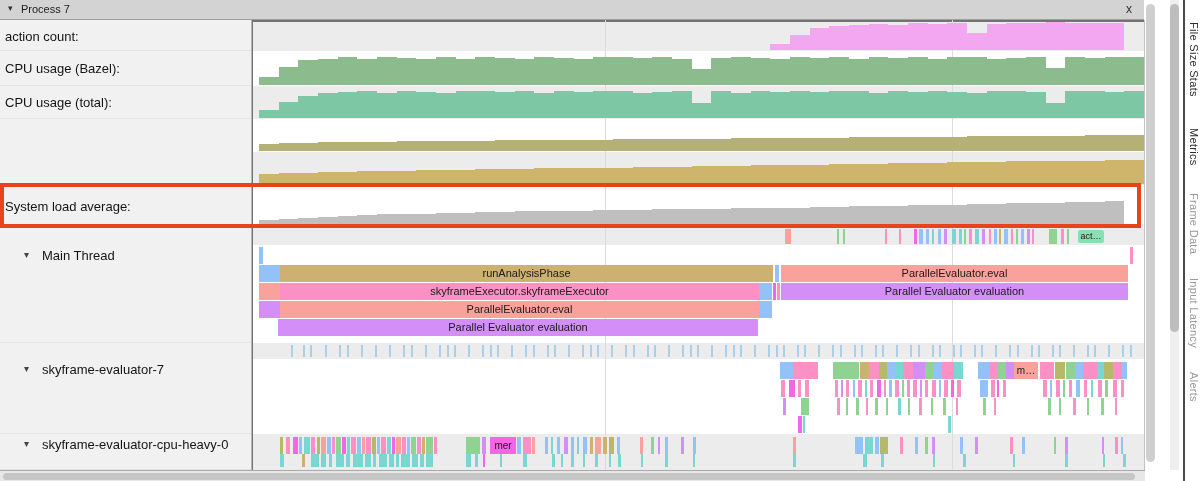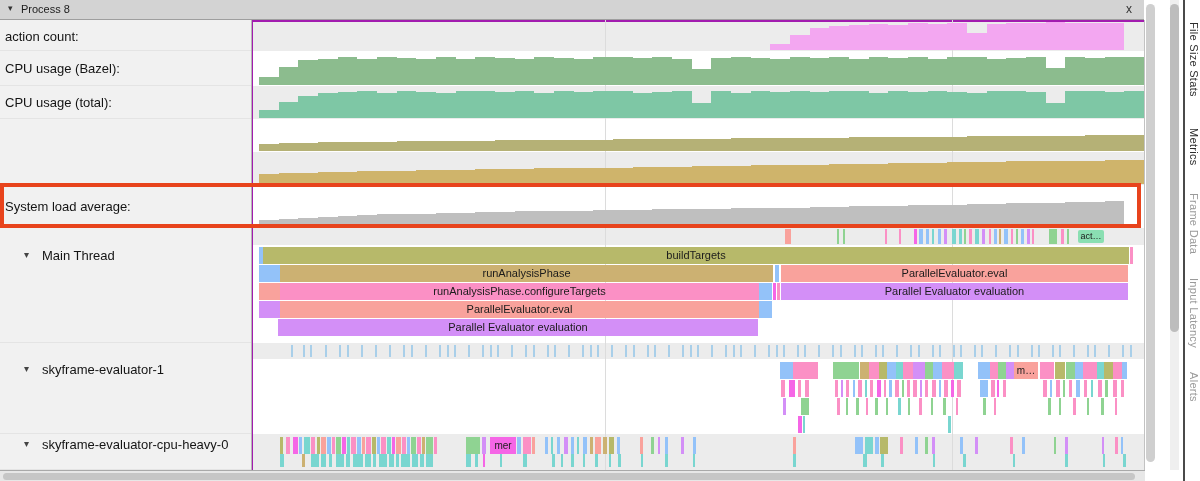--- a/index.html
+++ b/index.html
@@ -6,21 +6,21 @@
   #app{position:relative;width:1200px;height:481px;overflow:hidden;
        font-family:"Liberation Sans",sans-serif;background:#fff;}
   
   #hdr{position:absolute;left:0;top:0;width:1144px;height:20px;background:#d3d3d3;
        border-bottom:1px solid #9e9e9e;box-sizing:border-box;}
   #hdr .tri{position:absolute;left:8px;top:3px;font-size:9px;color:#333;}
   #hdr .ttl{position:absolute;left:21px;top:3px;font-size:11px;color:#1c1c1c;}
   #hdr .cls{position:absolute;left:1126px;top:2px;font-size:12px;color:#333;cursor:pointer;}
   
   #main{position:absolute;left:0;top:20px;width:1144px;height:450px;overflow:hidden;
-        border-right:1px solid #c2c2c2;box-sizing:content-box;background:#a21caf;}
+        border-right:1px solid #c2c2c2;box-sizing:content-box;background:#737373;}
   #labels{position:absolute;left:0;top:0;width:252px;height:450px;background:#f1f1f1;
           border-right:1px solid #b5b5b5;box-sizing:border-box;}
   .lrow{position:absolute;left:0;width:251px;box-sizing:border-box;border-bottom:1px solid #e4e4e4;
         color:#141414;font-size:13px;display:flex;align-items:center;}
   .lrow.top{align-items:flex-start;}
   .lrow .txt{margin-left:5px;white-space:nowrap;}
   .lrow .ar{position:absolute;left:24px;font-size:10px;color:#444;top:4px;}
   .lrow.top .txt{margin-left:42px;margin-top:3px;}
   #track{position:absolute;left:253px;top:0;width:891px;height:450px;}
   .grid{position:absolute;top:0;width:1px;height:450px;background:#dcdcdc;z-index:1;}
@@ -45,21 +45,21 @@
   .tab{position:absolute;left:3px;writing-mode:vertical-rl;font-size:11px;letter-spacing:.3px;
        white-space:nowrap;cursor:pointer;}
   .tab.on{color:#2d2d2d;} .tab.off{color:#9a9a9a;}
 </style>
 </head>
 <body>
 
 <div id="app">
   <div id="hdr">
     <span class="tri">▾</span>
-    <span class="ttl">Process 8</span>
+    <span class="ttl">Process 7</span>
     <span class="cls">x</span>
   </div>
 
   <div id="main">
     <div id="labels">
         <div class="lrow" style="top: 2px; height: 29px;">
           <span class="txt">action count:</span>
         </div>
         <div class="lrow" style="top: 31px; height: 35px;">
           <span class="txt">CPU usage (Bazel):</span>
@@ -69,21 +69,21 @@
         </div>
         <div class="lrow" style="top: 165px; height: 43px;">
           <span class="txt">System load average:</span>
         </div>
         <div class="lrow top" style="top: 225px; height: 98px;">
           <span class="ar">▾</span>
           <span class="txt">Main Thread</span>
         </div>
         <div class="lrow top" style="top: 339px; height: 75px;">
           <span class="ar">▾</span>
-          <span class="txt">skyframe-evaluator-1</span>
+          <span class="txt">skyframe-evaluator-7</span>
         </div>
         <div class="lrow top" style="top: 414px; height: 36px;">
           <span class="ar">▾</span>
           <span class="txt">skyframe-evaluator-cpu-heavy-0</span>
         </div>
       </div>
     <div id="track">
         <div class="grid" style="left: 352px;"></div>
         <div class="grid" style="left: 699px;"></div>
         <div style="position: absolute; left: 0px; width: 891px; top: 2px; height: 29px; background: rgb(236, 236, 236);"></div>
@@ -136,28 +136,27 @@
         <div class="seg" style="left: 763px; top: 209px; width: 2px; height: 15px; background: rgb(143, 211, 146); line-height: 15px; font-size: 10px;"></div>
         <div class="seg" style="left: 768px; top: 209px; width: 3px; height: 15px; background: rgb(147, 194, 249); line-height: 15px; font-size: 10px;"></div>
         <div class="seg" style="left: 774px; top: 209px; width: 3px; height: 15px; background: rgb(211, 143, 247); line-height: 15px; font-size: 10px;"></div>
         <div class="seg" style="left: 779px; top: 209px; width: 2px; height: 15px; background: rgb(251, 144, 197); line-height: 15px; font-size: 10px;"></div>
         <div class="seg" style="left: 796px; top: 209px; width: 8px; height: 15px; background: rgb(143, 211, 146); line-height: 15px; font-size: 10px;"></div>
         <div class="seg" style="left: 808px; top: 209px; width: 3px; height: 15px; background: rgb(251, 144, 197); line-height: 15px; font-size: 10px;"></div>
         <div class="seg" style="left: 814px; top: 209px; width: 2px; height: 15px; background: rgb(143, 211, 146); line-height: 15px; font-size: 10px;"></div>
         <div class="seg badge" style="left: 825px; top: 210px; width: 26px; height: 13px; background: rgb(138, 223, 178); line-height: 13px; font-size: 9px;">act…</div>
         <div style="position: absolute; left: 0px; width: 891px; top: 225px; height: 98px; background: rgb(255, 255, 255);"></div>
         <div class="seg" style="left: 6px; top: 227px; width: 4px; height: 17px; background: rgb(147, 194, 249); line-height: 17px; font-size: 10px;"></div>
-        <div class="seg" style="left: 10px; top: 227px; width: 866px; height: 17px; background: rgb(183, 185, 106); line-height: 17px; font-size: 11px;">buildTargets</div>
         <div class="seg" style="left: 877px; top: 227px; width: 3px; height: 17px; background: rgb(251, 144, 197); line-height: 17px; font-size: 10px;"></div>
         <div class="seg" style="left: 6px; top: 245px; width: 21px; height: 17px; background: rgb(147, 194, 249); line-height: 17px; font-size: 10px;"></div>
         <div class="seg" style="left: 27px; top: 245px; width: 493px; height: 17px; background: rgb(204, 177, 114); line-height: 17px; font-size: 11px;">runAnalysisPhase</div>
         <div class="seg" style="left: 522px; top: 245px; width: 4px; height: 17px; background: rgb(147, 194, 249); line-height: 17px; font-size: 10px;"></div>
         <div class="seg" style="left: 528px; top: 245px; width: 347px; height: 17px; background: rgb(249, 162, 156); line-height: 17px; font-size: 11px;">ParallelEvaluator.eval</div>
         <div class="seg" style="left: 6px; top: 263px; width: 21px; height: 17px; background: rgb(249, 162, 156); line-height: 17px; font-size: 10px;"></div>
-        <div class="seg" style="left: 27px; top: 263px; width: 479px; height: 17px; background: rgb(251, 144, 197); line-height: 17px; font-size: 11px;">runAnalysisPhase.configureTargets</div>
+        <div class="seg" style="left: 27px; top: 263px; width: 479px; height: 17px; background: rgb(251, 144, 197); line-height: 17px; font-size: 11px;">skyframeExecutor.skyframeExecutor</div>
         <div class="seg" style="left: 506px; top: 263px; width: 13px; height: 17px; background: rgb(147, 194, 249); line-height: 17px; font-size: 10px;"></div>
         <div class="seg" style="left: 520px; top: 263px; width: 3px; height: 17px; background: rgb(245, 102, 230); line-height: 17px; font-size: 10px;"></div>
         <div class="seg" style="left: 524px; top: 263px; width: 3px; height: 17px; background: rgb(251, 144, 197); line-height: 17px; font-size: 10px;"></div>
         <div class="seg" style="left: 528px; top: 263px; width: 347px; height: 17px; background: rgb(211, 143, 247); line-height: 17px; font-size: 11px;">Parallel Evaluator evaluation</div>
         <div class="seg" style="left: 6px; top: 281px; width: 21px; height: 17px; background: rgb(211, 143, 247); line-height: 17px; font-size: 10px;"></div>
         <div class="seg" style="left: 27px; top: 281px; width: 479px; height: 17px; background: rgb(249, 162, 156); line-height: 17px; font-size: 11px;">ParallelEvaluator.eval</div>
         <div class="seg" style="left: 506px; top: 281px; width: 13px; height: 17px; background: rgb(147, 194, 249); line-height: 17px; font-size: 10px;"></div>
         <div class="seg" style="left: 25px; top: 299px; width: 480px; height: 17px; background: rgb(211, 143, 247); line-height: 17px; font-size: 11px;">Parallel Evaluator evaluation</div>
         <div style="position: absolute; left: 0px; width: 891px; top: 323px; height: 16px; background: rgb(236, 236, 236);"></div>
         <div class="tick" style="position: absolute; left: 38px; top: 325px; width: 2px; height: 12px; background: rgb(169, 207, 233);"></div>

